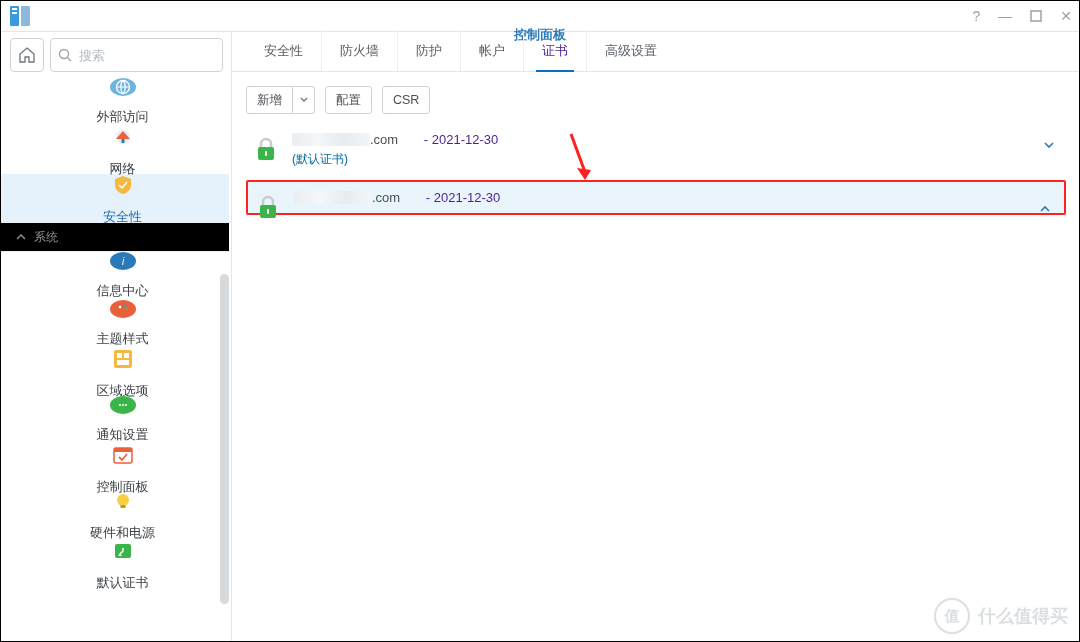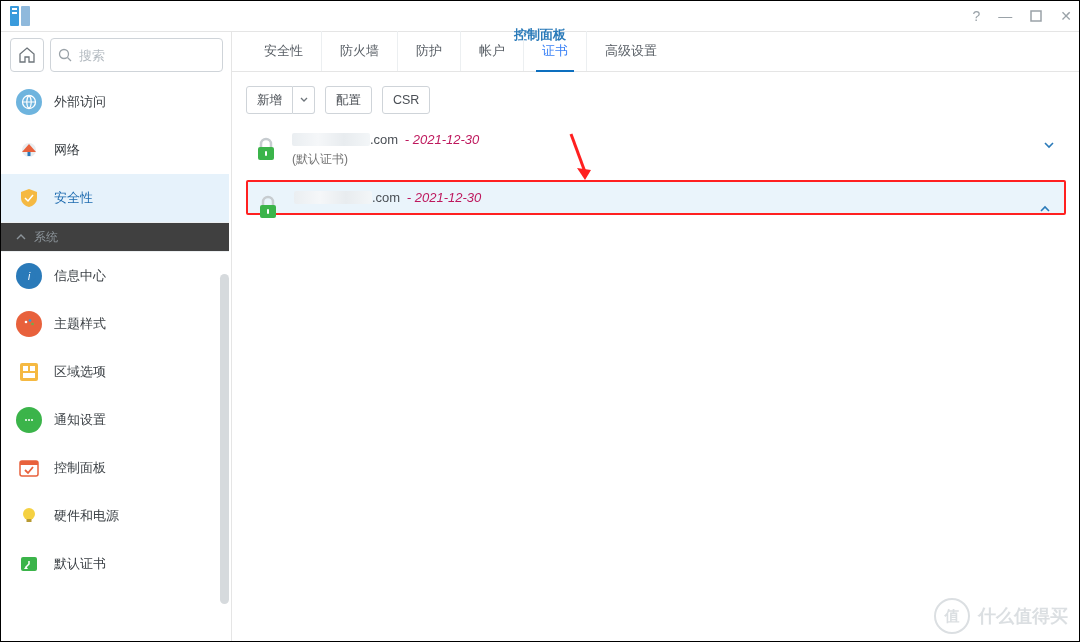--- a/index.html
+++ b/index.html
@@ -17,50 +17,50 @@
 .left-col { width:232px; border-right:1px solid #e5e5e5; display:flex; flex-direction:column; }
 .search-row { display:flex; gap:6px; padding:6px 8px 6px 10px; align-items:flex-start; }
 .home-btn { width:34px; height:34px; border:1px solid #cfd4d9; border-radius:4px; display:flex; align-items:center; justify-content:center; background:#fff; }
 .search-wrap { flex:1; position:relative; }
 .search-wrap .sicon { position:absolute; left:8px; top:50%; transform:translateY(-50%); color:#9aa2a8; }
 .search-input { width:100%; height:34px; border:1px solid #cfd4d9; border-radius:4px; padding:0 10px 0 28px; font-size:13px; color:#333; }
 .search-input::placeholder { color:#b3bac0; }
 
 .nav { flex:1; overflow:hidden; position:relative; }
 .nav-inner { position:absolute; inset:0; overflow-y:auto; padding-right:2px; }
-.nav-item { height:48px; display:flex; align-items:center; padding-left:16px; gap:12px; font-size:13px; color:#3b4045; cursor:pointer; }
+.nav-item { height:48px; display:flex; align-items:center; padding-left:16px; gap:12px; font-size:13px; color:#3b4045; cursor:pointer;flex-direction:column; }
 .nav-item.active { background:#e6f2fb; color:#1f6cb0; }
 .nav-item .icon { width:26px; height:26px; display:flex; align-items:center; justify-content:center; border-radius:50%; }
-.section-header { height:30px; display:flex; align-items:center; padding-left:16px; gap:8px; color:#8c949a; font-size:12px; background:#404040; border-top:1px solid #eceff1; border-bottom:1px solid #eceff1; cursor:pointer; }
+.section-header { height:30px; display:flex; align-items:center; padding-left:16px; gap:8px; color:#8c949a; font-size:12px; background:#000000; border-top:1px solid #eceff1; border-bottom:1px solid #eceff1; cursor:pointer; }
 
 
 .scroll-thumb { position:absolute; right:2px; top:196px; width:9px; height:330px; background:#d6dadd; border-radius:5px; }
 
 
 .right-col { flex:1; padding:0; position:relative; }
 .tabs { display:flex; padding:0 14px; height:40px; align-items:flex-end; border-bottom:1px solid #e5e5e5; gap:0; }
 .tab { padding:0 18px; height:40px; line-height:40px; font-size:13px; color:#5a6067; border-right:1px solid #eceff1; cursor:pointer; position:relative; }
 .tab:last-child { border-right:none; }
-.tab.active { color:#3b82f6;margin-top:20px; }
+.tab.active { color:#4c1d95;margin-top:20px; }
 .tab.active::after { content:""; position:absolute; left:12px; right:12px; bottom:-1px; height:2px; background:#0d6fbf; }
 
 .toolbar { display:flex; gap:10px; padding:14px 14px 10px; align-items:center; }
 .tbtn { height:28px; padding:0 10px; border:1px solid #cfd4d9; border-radius:3px; background:#fff; font-size:12.5px; color:#4a4f55; display:flex; align-items:center; cursor:pointer; }
 .tbtn-split { display:flex; }
 .tbtn-split .tbtn:first-child { border-radius:3px 0 0 3px; }
 .tbtn-split .caret { width:22px; border-radius:0 3px 3px 0; border-left:none; padding:0; justify-content:center; }
 
 .cert-list { padding:0 14px; }
 .cert-row { position:relative; padding:8px 10px 8px 46px; border-top:1px solid #eef1f3; }
 .cert-row:first-child { border-top:none; }
 .cert-row .lock { position:absolute; left:8px; top:12px; }
 .cert-row .domain { font-size:13px; color:#4a4f55; }
 .cert-row .domain .img-blur { display:inline-block; width:78px; height:13px; background:linear-gradient(90deg,#eaeef1,#f5f7f9,#e8ecef,#f3f6f8); vertical-align:-2px; border-radius:2px; filter:blur(.4px); }
-.cert-row .date { color:#be185d; margin-left:3px; font-size:13px;font-style:italic; }
-.cert-row .sub { color:#737373; font-size:12px; margin-top:4px; }
+.cert-row .date { color:#4c1d95; margin-left:22px; font-size:13px; }
+.cert-row .sub { color:#0369a1; font-size:12px; margin-top:4px; }
 .cert-row .chev { position:absolute; right:10px; top:14px; color:#2a7ab9; }
 
 .cert-row.expanded { background:#eaf4fb; border:2.5px solid #ff2020; border-radius:2px; }
 .cert-row.expanded .details { margin:10px 0 6px 30px; }
 .detail-row { display:flex; font-size:12.5px; color:#4a4f55; height:24px; align-items:center; }
 .detail-row .k { width:330px; }
 .detail-row .v .img-blur { display:inline-block; width:60px; height:12px; background:linear-gradient(90deg,#eaeef1,#f5f7f9,#e8ecef,#f3f6f8); vertical-align:-2px; border-radius:2px; filter:blur(.4px); } 
 .exp-chev { position:absolute; right:12px; top:20px; color:#2a7ab9; }
 
 

